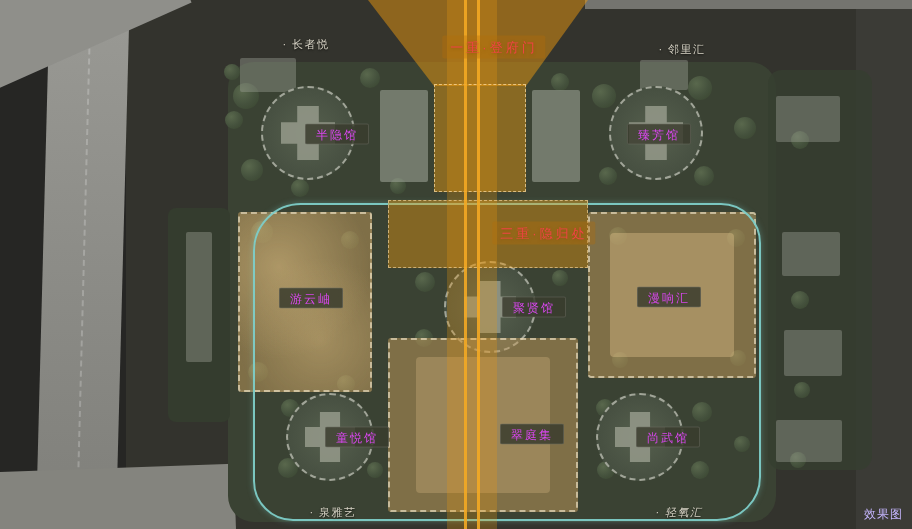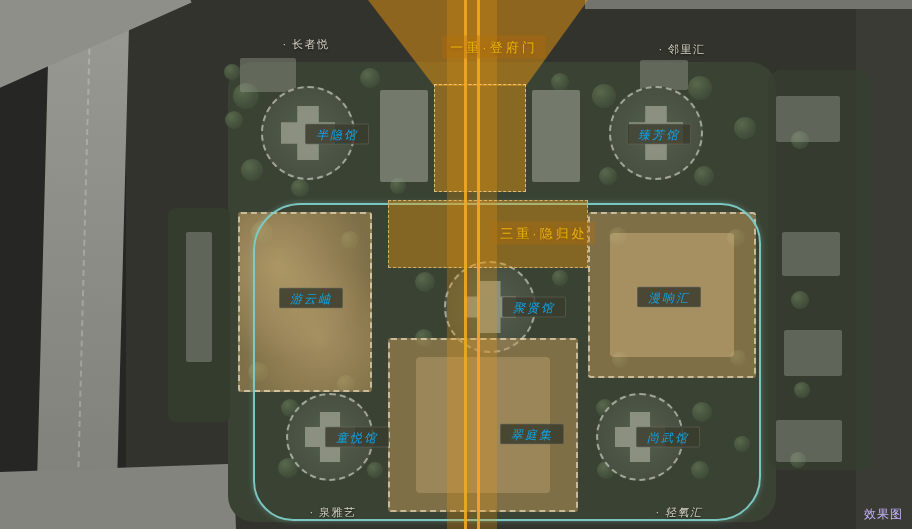--- a/index.html
+++ b/index.html
@@ -45,25 +45,25 @@
   .boundary{position:absolute;left:253px;top:203px;width:508px;height:318px;border:2.5px solid rgba(125,206,200,.95);border-radius:48px 40px 44px 40px;box-shadow:0 0 6px rgba(125,206,200,.35);box-sizing:border-box;z-index:40;}
   
   .axis-band{position:absolute;left:447px;top:0;width:50px;height:529px;background:rgba(233,152,16,.28);z-index:50;}
   .axis-line{position:absolute;top:0;width:3px;height:529px;background:rgba(243,168,35,.9);z-index:51;}
   .axis-line-l{left:464px;}
   .axis-line-r{left:477px;}
   .gate-zone{position:absolute;left:368px;top:0;width:220px;height:86px;background:rgba(233,152,16,.5);clip-path:polygon(0 0,100% 0,71.8% 100%,30% 100%);z-index:50;}
   .realm-zone{position:absolute;left:434px;top:84px;width:92px;height:108px;background:rgba(233,152,16,.45);border:1.5px dashed rgba(255,225,170,.7);box-sizing:border-box;z-index:50;}
   .hidden-zone{position:absolute;left:388px;top:200px;width:200px;height:68px;background:rgba(233,152,16,.42);border:1.5px dashed rgba(255,225,170,.6);box-sizing:border-box;z-index:50;}
   
-  .axis-label{position:absolute;transform:translate(-50%,-50%);color:#eab308;font-size:13px;letter-spacing:3px;font-weight:500;white-space:nowrap;background:rgba(180,110,10,.35);padding:3px 8px 2px;border-radius:2px;text-shadow:0 1px 3px rgba(140,85,10,.8);z-index:60;text-align:right;}
+  .axis-label{position:absolute;transform:translate(-50%,-50%);color:#ef4444;font-size:13px;letter-spacing:3px;font-weight:500;white-space:nowrap;background:rgba(180,110,10,.35);padding:3px 8px 2px;border-radius:2px;text-shadow:0 1px 3px rgba(140,85,10,.8);z-index:60;text-align:right;}
   .lbl-first{left:494px;top:47px;}
   .lbl-second{left:540px;top:145px;}
   .lbl-third{left:544px;top:233px;}
-  .pill{position:absolute;transform:translate(-50%,-50%);background:rgba(58,60,46,.85);color:#0ea5e9;font-size:12px;letter-spacing:2px;padding:4px 10px 3px;border-radius:2px;line-height:1;white-space:nowrap;border:1px solid rgba(255,255,255,.12);z-index:60;font-style:italic;}
+  .pill{position:absolute;transform:translate(-50%,-50%);background:rgba(58,60,46,.85);color:#d946ef;font-size:12px;letter-spacing:2px;padding:4px 10px 3px;border-radius:2px;line-height:1;white-space:nowrap;border:1px solid rgba(255,255,255,.12);z-index:60;}
   .lbl-banyin{left:337px;top:134px;}
   .lbl-zhenfang{left:659px;top:134px;}
   .lbl-youyun{left:311px;top:298px;text-align:right;}
   .lbl-juxian{left:534px;top:307px;}
   .lbl-manxiang{left:669px;top:297px;}
   .lbl-tongyue{left:357px;top:437px;}
   .lbl-cuiting{left:532px;top:434px;}
   .lbl-shangwu{left:668px;top:437px;}
   .poi{position:absolute;transform:translate(-50%,-50%);color:#d8d4c6;font-size:11px;letter-spacing:1.5px;white-space:nowrap;text-shadow:0 1px 2px rgba(0,0,0,.7);z-index:60;}
   .lbl-changzheyue{left:306px;top:44px;}

